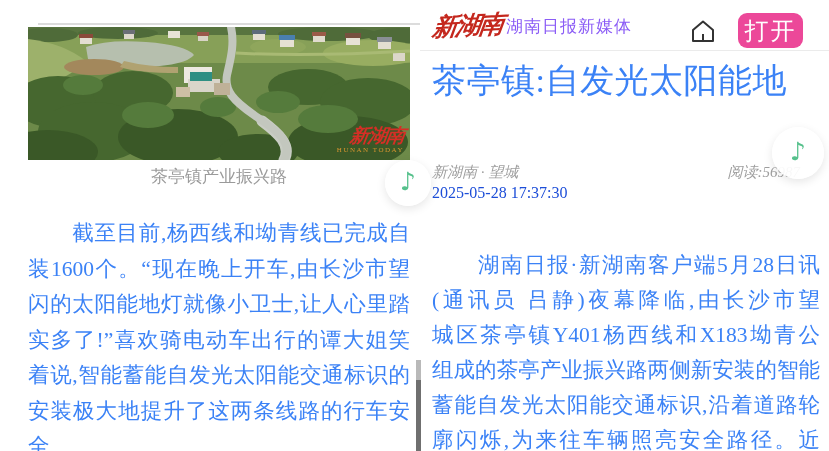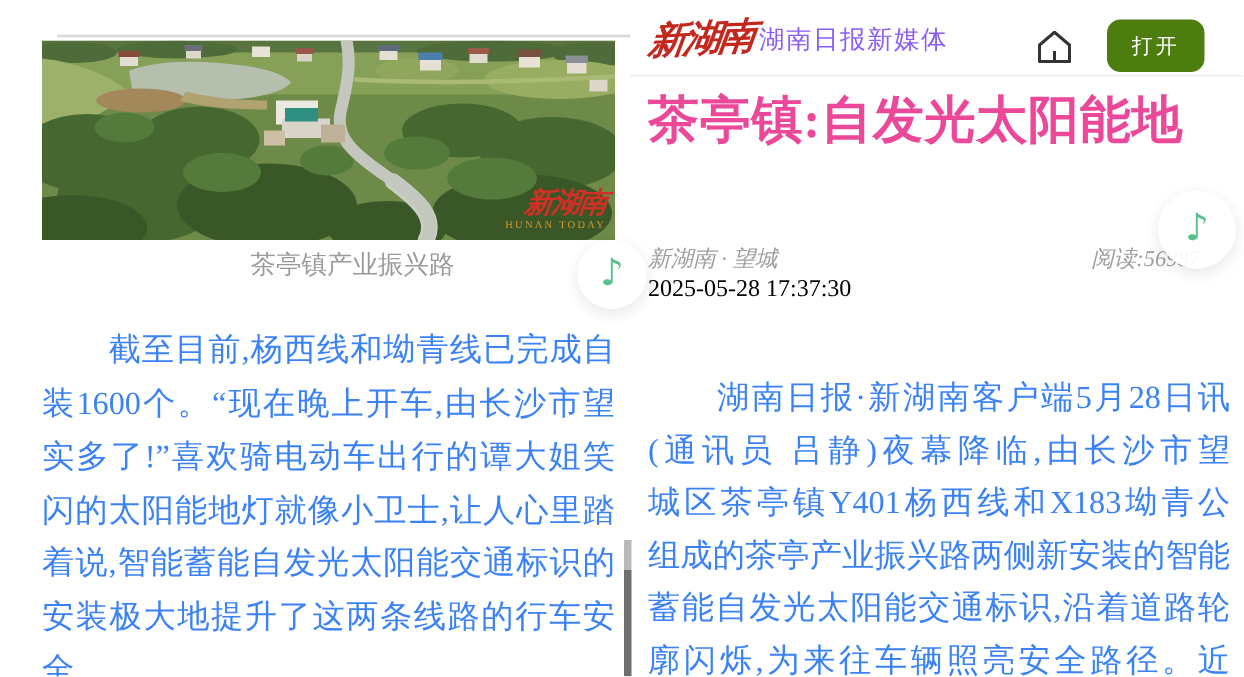--- a/index.html
+++ b/index.html
@@ -11,21 +11,21 @@
 
   
   .col-left { position:absolute; left:28px; top:0; width:382px; height:451px; }
   .photo-topline { position:absolute; left:10px; top:23px; width:382px; height:2px; background:#dcdcdc; }
   .photo { position:absolute; left:0; top:27px; width:382px; height:133px; overflow:hidden; }
   .photo svg { display:block; }
   .wm { position:absolute; right:6px; bottom:6px; text-align:right; line-height:1; }
   .wm-cn { font-size:19px; font-weight:bold; font-style:italic; color:#d42f26;
            transform:skewX(-8deg); letter-spacing:-1px; }
   .wm-en { font-size:7px; color:#d9952f; letter-spacing:1.5px; margin-top:2px;text-align:right; }
-  .caption { position:absolute; left:16px; top:165px; width:100%; text-align:center;
+  .caption { position:absolute; left:0; top:165px; width:100%; text-align:center;
              font-size:17px; color:#9a9a9a; }
   .para { position:absolute; left:0; }
   .para .line { font-size:21.5px; color:#3b82f6; text-align:justify; text-align-last:justify; }
   .para-left  { top:216px; width:382px; }
   .para-left  .line { line-height:35.5px; }
   .para-right { top:248px; width:388px; }
   .para-right .line { line-height:35px; }
 
   
   .audio-fab { position:absolute; border-radius:50%; background:rgba(255,255,255,0.93);
@@ -39,28 +39,28 @@
   
   .col-right { position:absolute; left:432px; top:0; width:390px; height:451px; }
   .appbar { position:absolute; left:-12px; top:0; width:409px; height:51px;
             border-bottom:1px solid #ebebeb; background:#fff; }
   .logo { position:absolute; left:13px; top:9px; font-size:25px; font-weight:bold;
           font-style:italic; color:#c4271d; transform:skewX(-10deg) rotate(-3deg);
           letter-spacing:-2px; }
   .brand { position:absolute; left:86px; top:15px; font-size:17px; color:#8b5cf6; letter-spacing:1px; }
   .home-btn { position:absolute; left:270px; top:18px; width:26px; height:26px; cursor:pointer; }
   .open-btn { position:absolute; left:318px; top:13px; width:65px; height:35px;
-              background:#4d7c0f; color:#ffffff; font-size:14px; border:none;
+              background:#ec4899; color:#ffffff; font-size:24px; border:none;
               border-radius:9px; font-family:inherit; letter-spacing:2px; cursor:pointer; }
   .title-block { position:absolute; left:0; top:58px; width:390px; }
-  .title-block .line { font-size:34px; line-height:46px; font-weight:700; color:#ec4899;
+  .title-block .line { font-size:34px; line-height:46px; font-weight:400; color:#3b82f6;
                        text-align:left; text-align-last:left; letter-spacing:0.5px; }
   .meta { position:absolute; left:0; top:163px; width:390px; font-size:15px; color:#9e9e9e;font-style:italic; }
   .meta .reads { position:absolute; right:22px; top:0; }
-  .date { position:absolute; left:0; top:184px; font-size:16px; color:#000000; }
+  .date { position:absolute; left:0; top:184px; font-size:16px; color:#1d4ed8; }
 
   
   .scroll-thumb { position:absolute; left:416px; top:360px; width:5px; height:91px;
                   background:linear-gradient(#b9b9b9 0 20px, #6f6f6f 20px); }
 </style>
 </head>
 <body>
 
 <div class="page">
 
@@ -141,22 +141,22 @@
 
     <figcaption class="caption">茶亭镇产业振兴路</figcaption>
 
     <div class="audio-fab fab-left">
       <span class="note">♪</span>
     </div>
 
     <div class="para para-left">
         <div class="line">　　截至目前,杨西线和坳青线已完成自</div>
         <div class="line">装1600个。“现在晚上开车,由长沙市望</div>
+        <div class="line">闪的太阳能地灯就像小卫士,让人心里踏</div>
         <div class="line">实多了!”喜欢骑电动车出行的谭大姐笑</div>
-        <div class="line">闪的太阳能地灯就像小卫士,让人心里踏</div>
         <div class="line">着说,智能蓄能自发光太阳能交通标识的</div>
         <div class="line">安装极大地提升了这两条线路的行车安全</div>
       </div>
   </section>
 
   <section class="col-right">
 
     <header class="appbar">
       <span class="logo">新湖南</span>
       <span class="brand">湖南日报新媒体</span>

